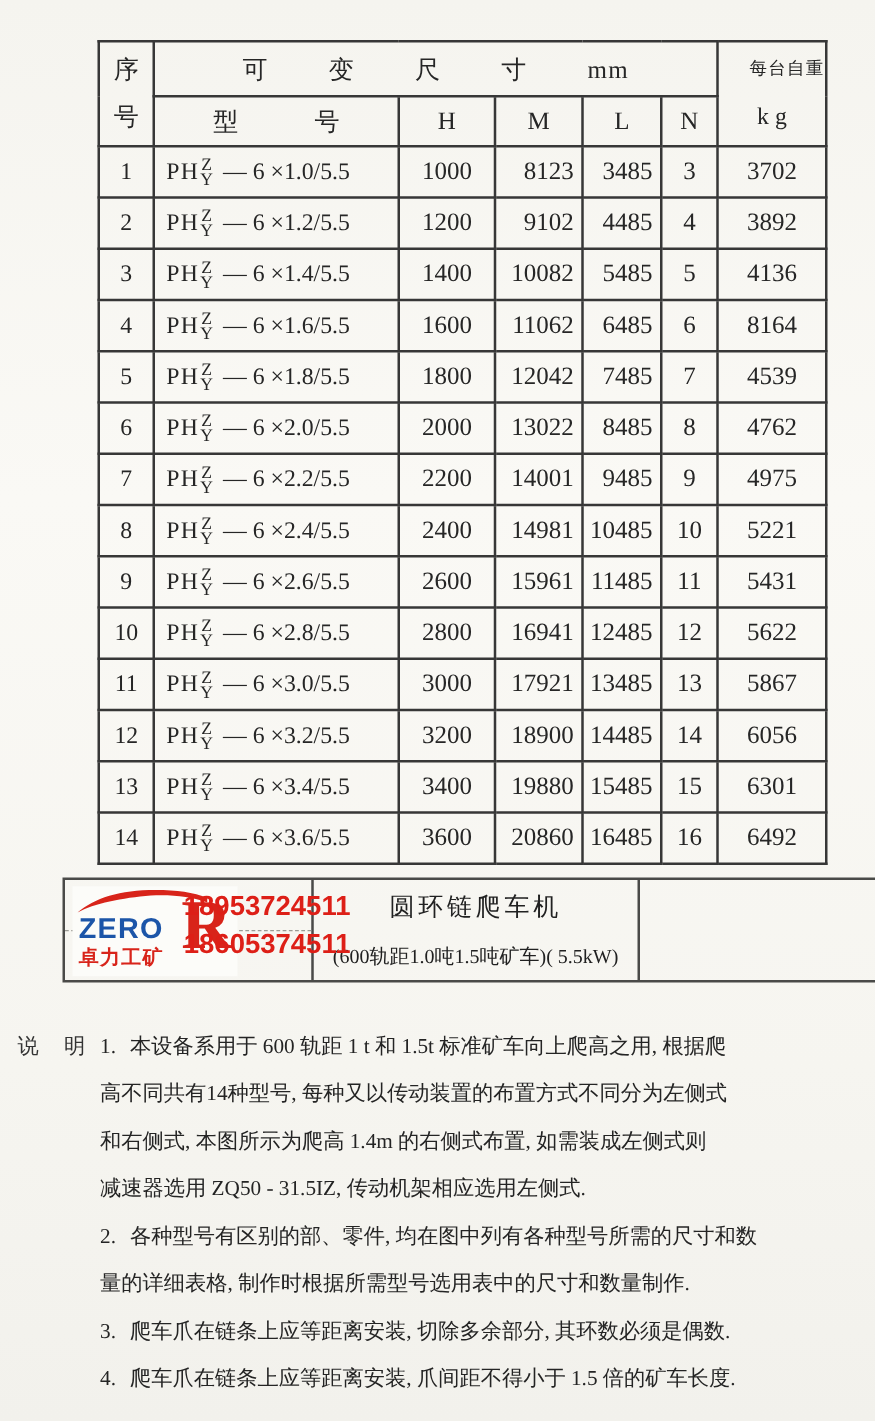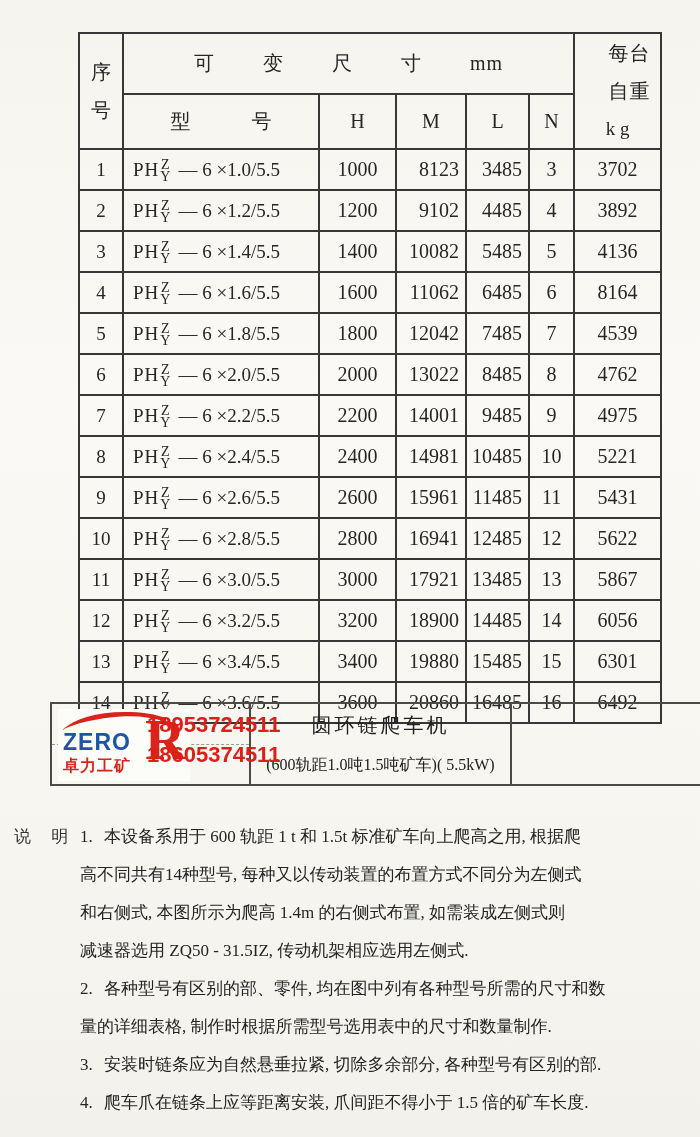--- a/index.html
+++ b/index.html
@@ -19,21 +19,21 @@
   }
   .spec-table td{
     border:2px solid #373737;
     text-align:center; vertical-align:middle;
     font-size:20px; color:#262626;
   }
   .hdr-group{ font-size:20px; word-spacing:42px; letter-spacing:1px; }
   .hdr-model{ font-size:20px; word-spacing:56px;font-family:Liberation Serif, serif; }
   .hdr-axis{ font-size:20px; }
   .hdr-serial div, .hdr-weight div{ line-height:38px; }
-  .hdr-weight .wt-top{ font-size:20px; letter-spacing:1px;padding-left:24px; }
+  .hdr-weight .wt-top{ font-size:14px; letter-spacing:1px;padding-left:24px; }
   .hdr-weight .wt-bot{ font-size:19px; }
   tr.hrow1 td{ height:44px; }
   tr.hrow2 td{ height:40px; }
   tr.drow td{ height:41px; }
   td.c-model{ text-align:left; }
   .model-wrap{ display:flex; align-items:center; padding-left:9px; }
   .m-prefix{ font-size:19px; letter-spacing:1px; }
   .m-stack{ display:inline-flex; flex-direction:column; align-items:center;
             font-size:14px; line-height:12px; margin:0 3px 0 1px; transform:translateY(1px); }
   .m-suffix{ font-size:19px; margin-left:5px; white-space:nowrap; }
@@ -412,16 +412,16 @@
   <div class="notes-label">说 明</div>
 
   <div class="nline"><span class="nnum">1.</span><span>本设备系用于 600 轨距 1 t 和 1.5t 标准矿车向上爬高之用, 根据爬</span></div>
   <div class="nline cont"><span>高不同共有14种型号, 每种又以传动装置的布置方式不同分为左侧式</span></div>
   <div class="nline cont"><span>和右侧式, 本图所示为爬高 1.4m 的右侧式布置, 如需装成左侧式则</span></div>
   <div class="nline cont"><span>减速器选用 ZQ50 - 31.5IZ, 传动机架相应选用左侧式.</span></div>
 
   <div class="nline"><span class="nnum">2.</span><span>各种型号有区别的部、零件, 均在图中列有各种型号所需的尺寸和数</span></div>
   <div class="nline cont"><span>量的详细表格, 制作时根据所需型号选用表中的尺寸和数量制作.</span></div>
 
-  <div class="nline"><span class="nnum">3.</span><span>安装时链条应为自然悬垂拉紧, 切除多余部分, 各种型号有区别的部.</span></div>
+  <div class="nline"><span class="nnum">3.</span><span>爬车爪在链条上应等距离安装, 切除多余部分, 其环数必须是偶数.</span></div>
 
   <div class="nline"><span class="nnum">4.</span><span>爬车爪在链条上应等距离安装, 爪间距不得小于 1.5 倍的矿车长度.</span></div>
 </div>
 
 </body></html>

